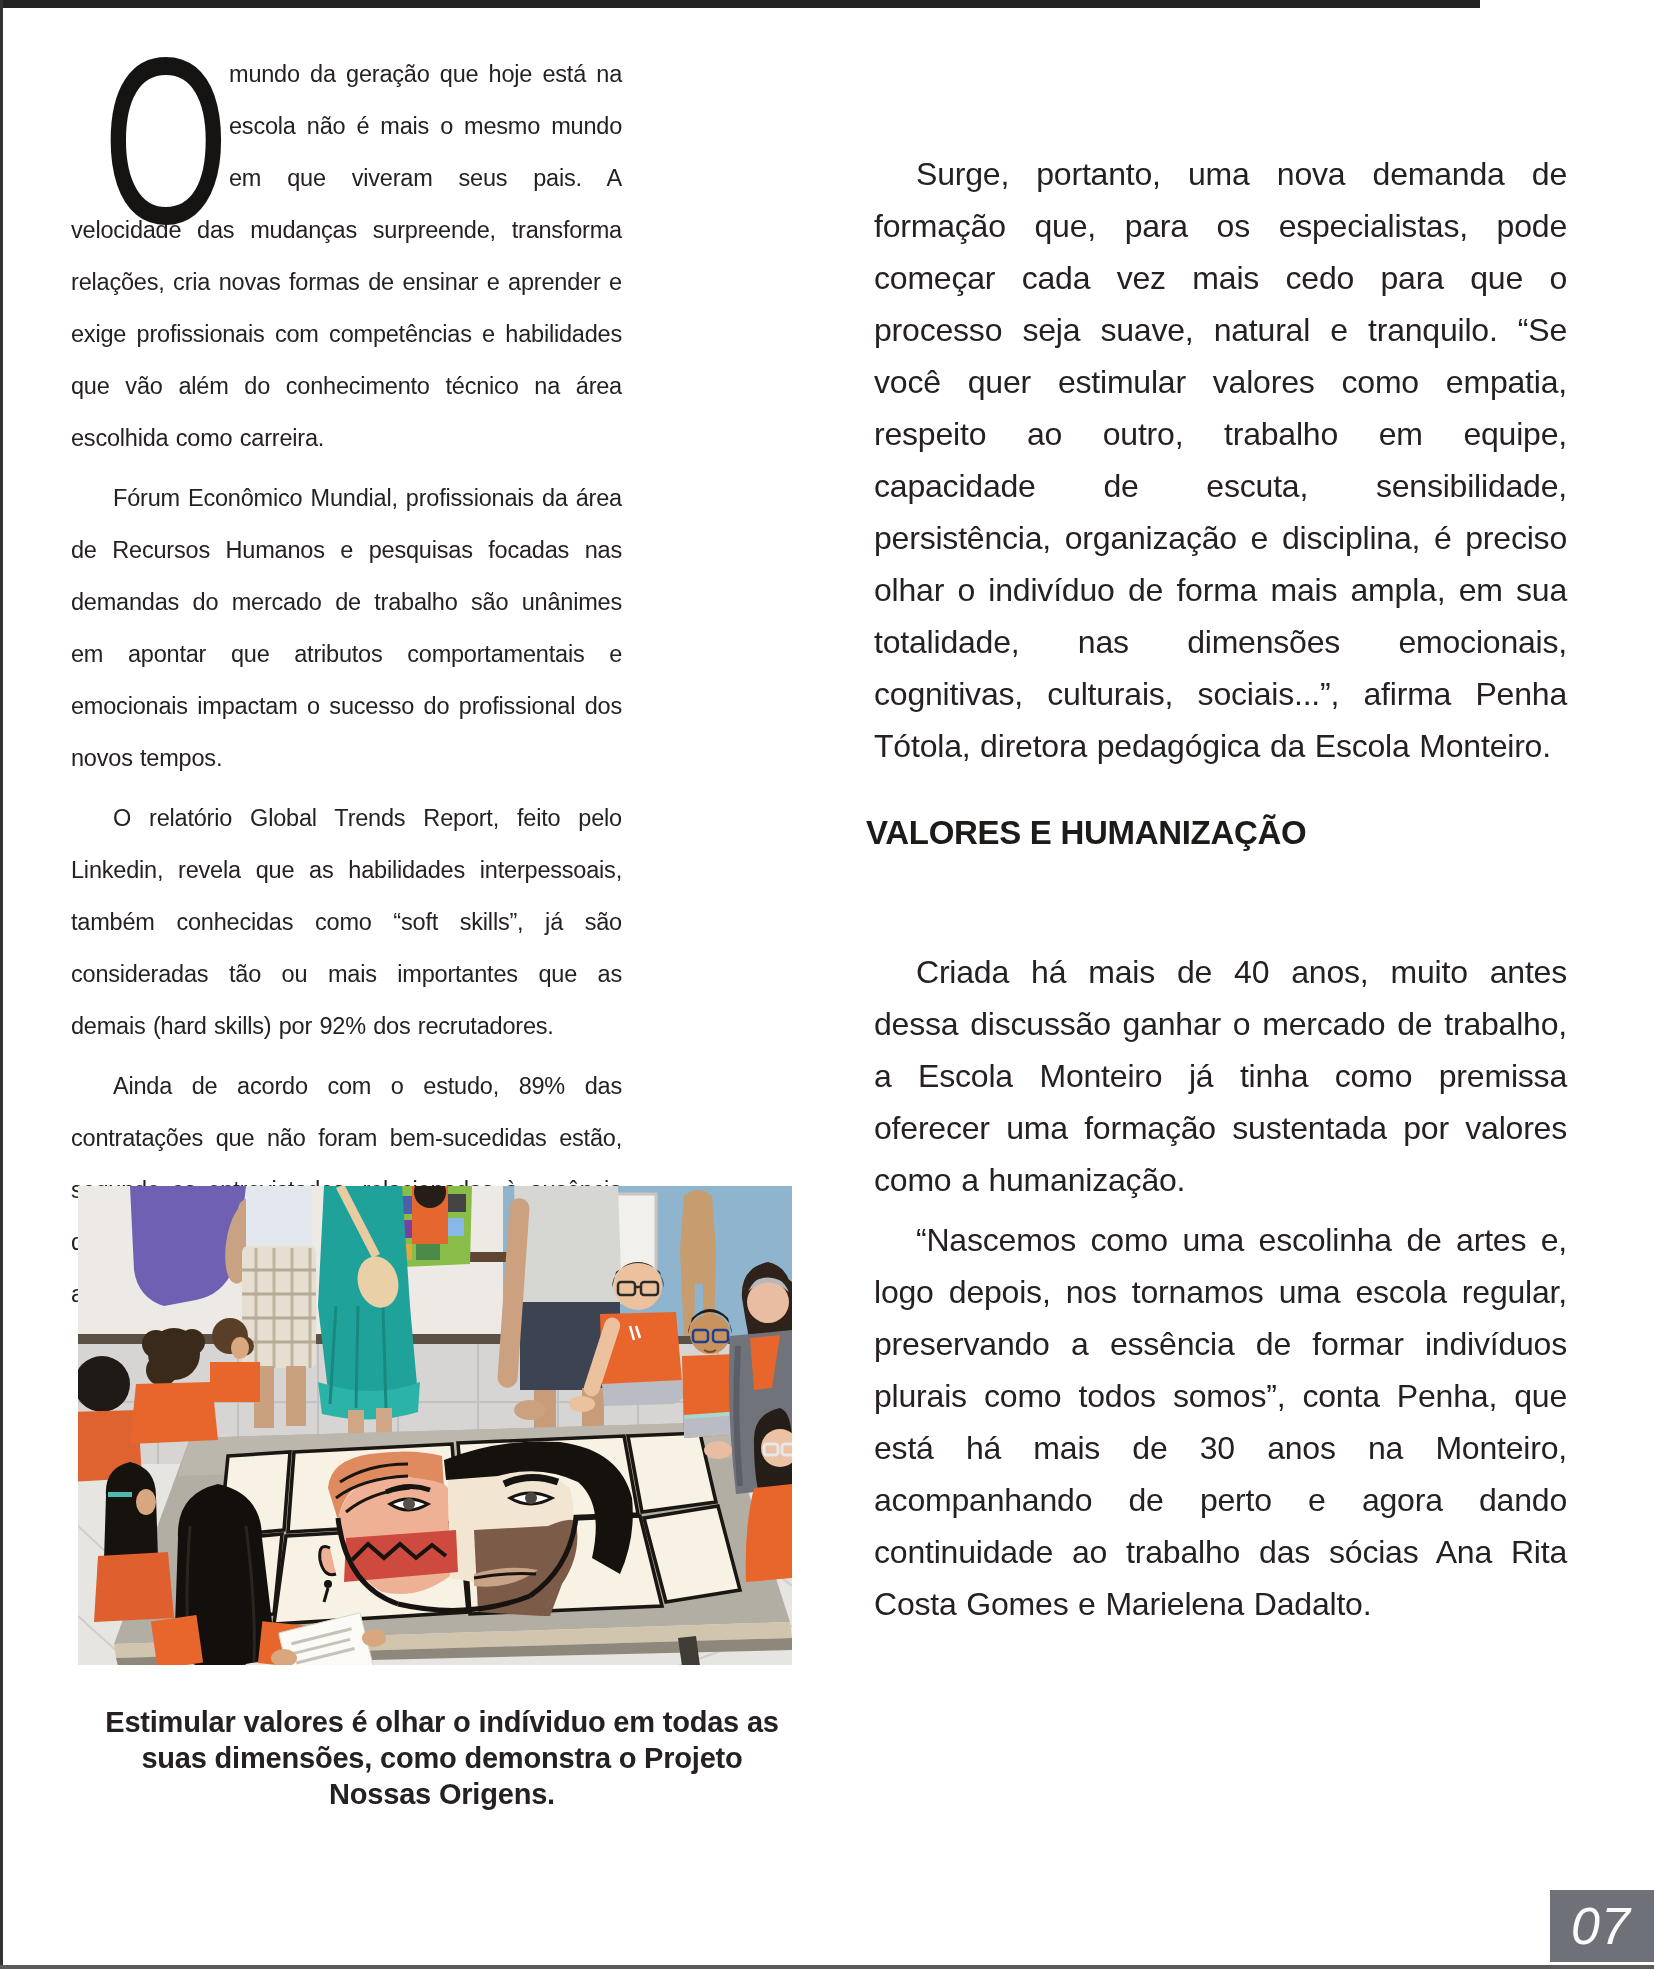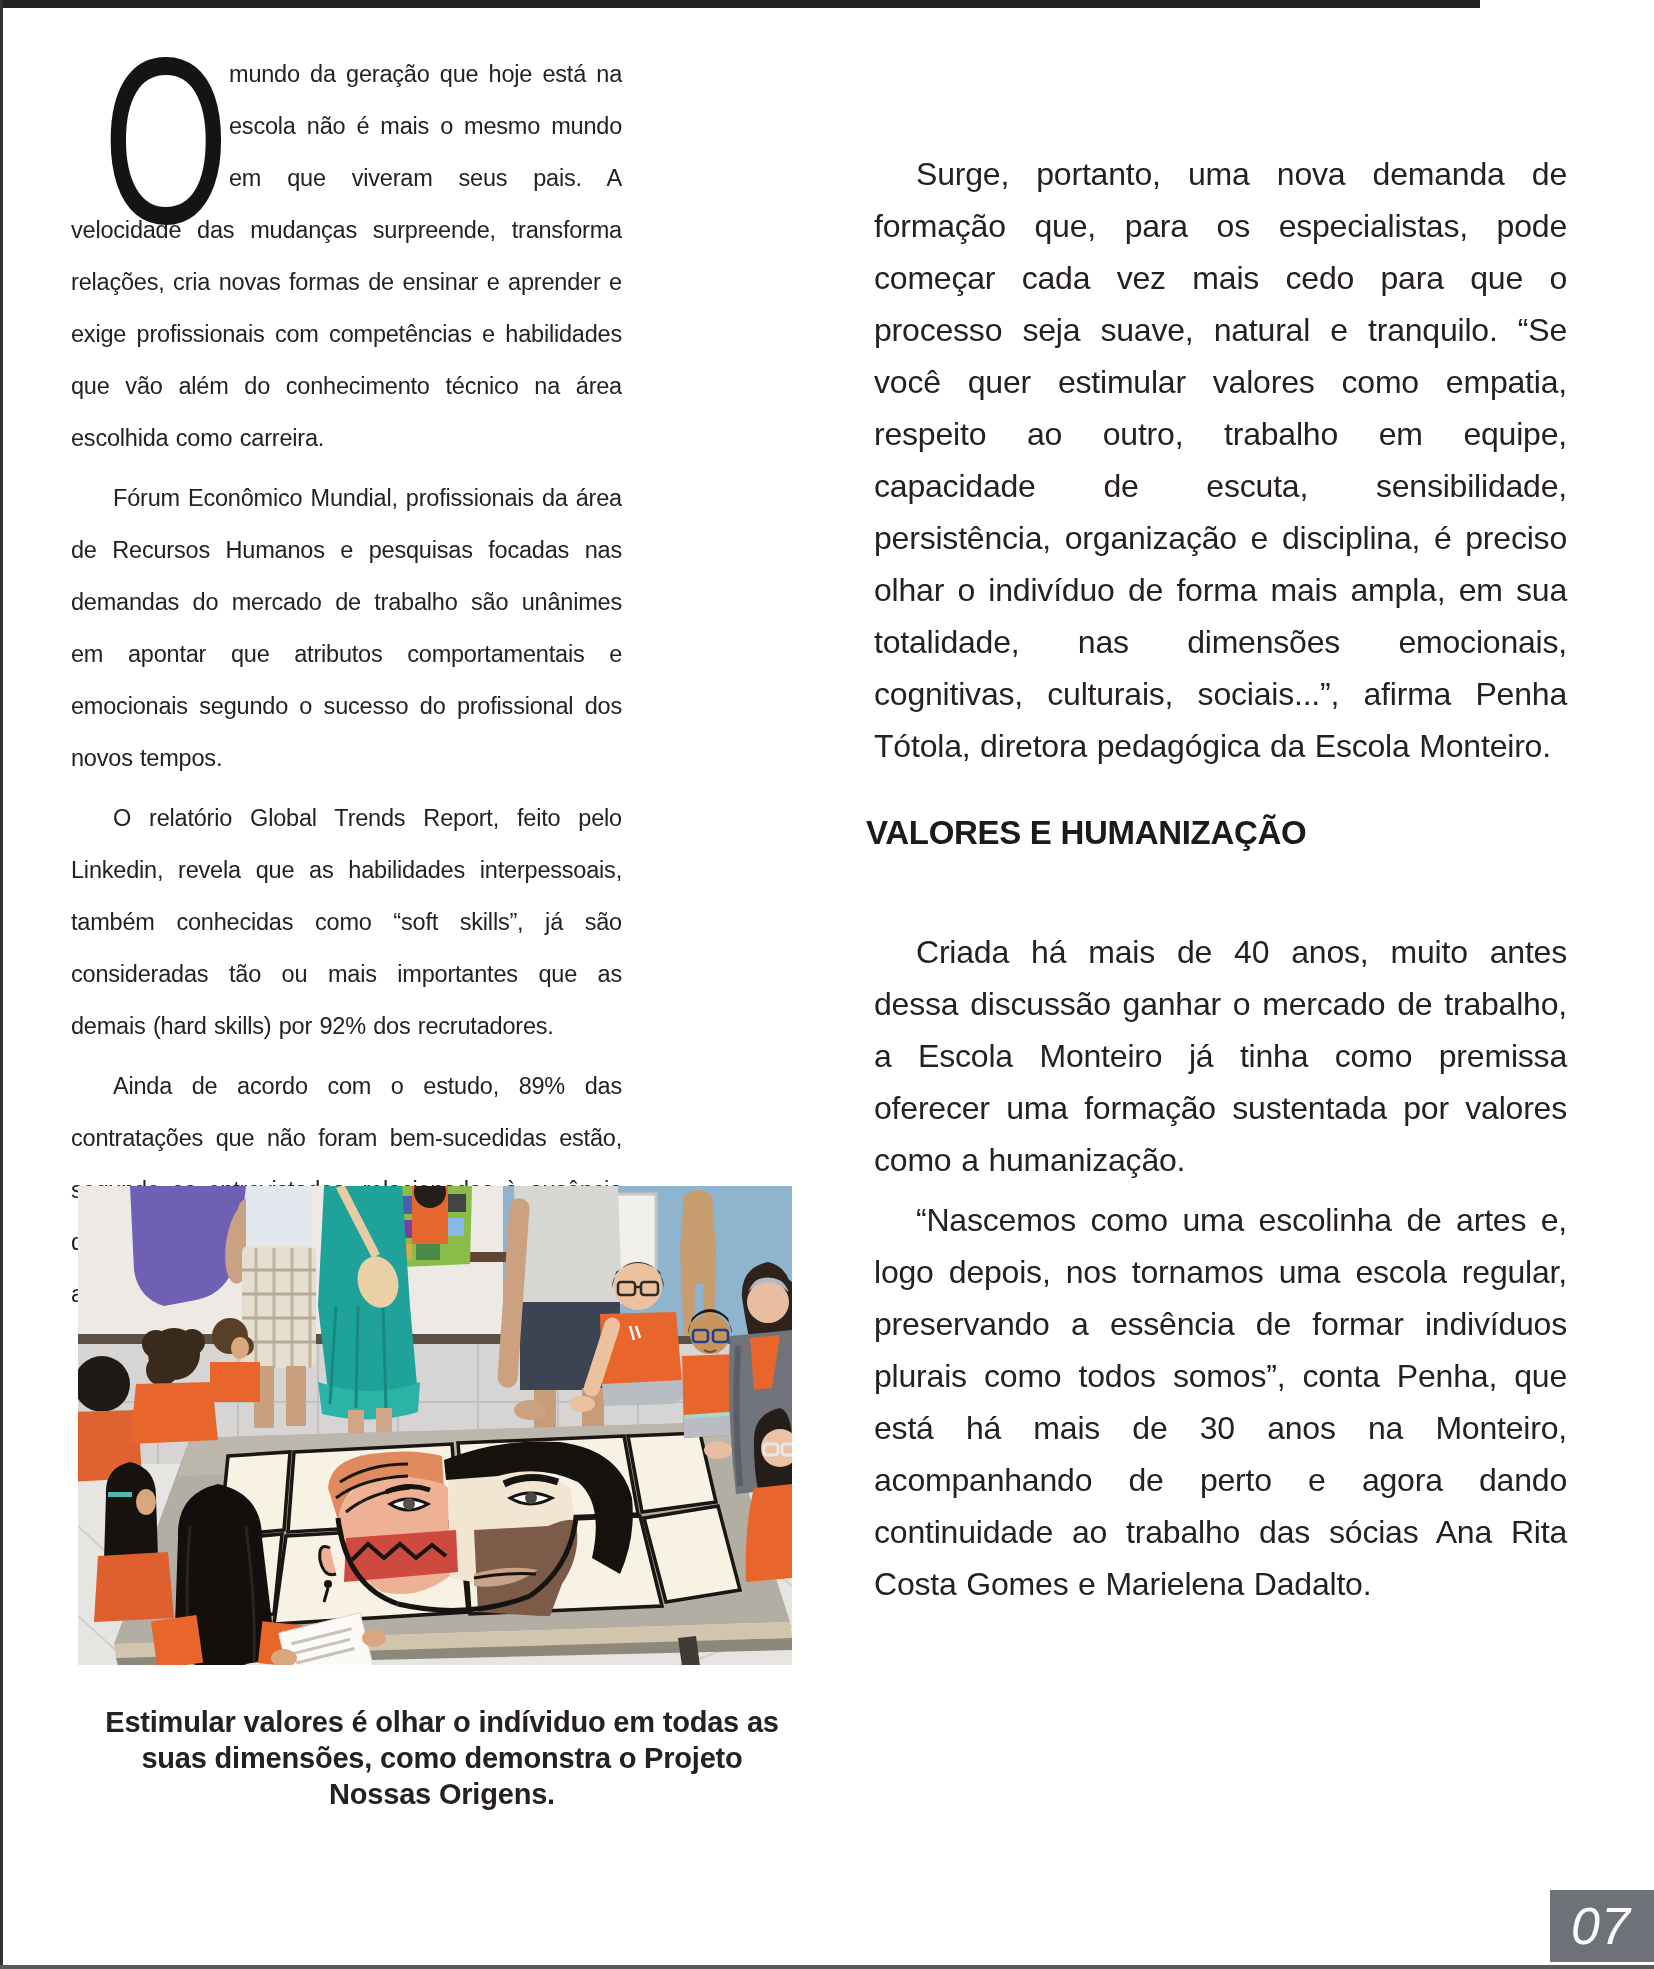--- a/index.html
+++ b/index.html
@@ -33,21 +33,21 @@
 
   .cap-spacer{float:left;width:158px;height:150px;}
   .drop-cap{
     position:absolute;left:40px;top:-18px;
     font-size:238px;line-height:1;font-weight:400;color:#151412;
     transform:scaleX(0.68);transform-origin:0 0;
     letter-spacing:0;
   }
 
   .section-heading{
-    margin:42px 0 74px 0;
+    margin:42px 0 94px 0;
     font-size:33px;font-weight:bold;color:#1d1a18;
     letter-spacing:-0.3px;
   }
 
   .photo-frame{
     position:absolute;left:78px;top:1186px;width:714px;height:479px;
     overflow:hidden;background:#e8e6e2;
   }
   .photo-frame svg{display:block;width:100%;height:100%;}
 
@@ -71,21 +71,21 @@
 <body>
 
 <div id="page">
   <div class="top-bar"></div>
   <div class="left-bar"></div>
   <div class="bottom-bar"></div>
 
   <div class="col-left" style="position:absolute;">
     <div class="drop-cap">O</div>
     <p class="body-par"><span class="cap-spacer"></span><span>mundo da geração que hoje está na escola não é mais o mesmo mundo em que viveram seus pais. A velocidade das mudanças surpreende, transforma relações, cria novas formas de ensinar e aprender e exige profissionais com competências e habilidades que vão além do conhecimento técnico na área escolhida como carreira.</span></p>
-    <p class="body-par indented">Fórum Econômico Mundial, profissionais da área de Recursos Humanos e pesquisas focadas nas demandas do mercado de trabalho são unânimes em apontar que atributos comportamentais e emocionais segundo o sucesso do profissional dos novos tempos.</p>
+    <p class="body-par indented">Fórum Econômico Mundial, profissionais da área de Recursos Humanos e pesquisas focadas nas demandas do mercado de trabalho são unânimes em apontar que atributos comportamentais e emocionais impactam o sucesso do profissional dos novos tempos.</p>
     <p class="body-par indented">O relatório Global Trends Report, feito pelo Linkedin, revela que as habilidades interpessoais, também conhecidas como “soft skills”, já são consideradas tão ou mais importantes que as demais (hard skills) por 92% dos recrutadores.</p>
     <p class="body-par indented">Ainda de acordo com o estudo, 89% das contratações que não foram bem-sucedidas estão, segundo os entrevistados, relacionadas à ausência das características comportamentais e emocionais adequadas.</p>
   </div>
 
   <div class="col-right">
     <p class="body-par indented">Surge, portanto, uma nova demanda de formação que, para os especialistas, pode começar cada vez mais cedo para que o processo seja suave, natural e tranquilo. “Se você quer estimular valores como empatia, respeito ao outro, trabalho em equipe, capacidade de escuta, sensibilidade, persistência, organização e disciplina, é preciso olhar o indivíduo de forma mais ampla, em sua totalidade, nas dimensões emocionais, cognitivas, culturais, sociais...”, afirma Penha Tótola, diretora pedagógica da Escola Monteiro.</p>
     <h2 class="section-heading">VALORES E HUMANIZAÇÃO</h2>
     <p class="body-par indented">Criada há mais de 40 anos, muito antes dessa discussão ganhar o mercado de trabalho, a Escola Monteiro já tinha como premissa oferecer uma formação sustentada por valores como a humanização.</p>
     <p class="body-par indented">“Nascemos como uma escolinha de artes e, logo depois, nos tornamos uma escola regular, preservando a essência de formar indivíduos plurais como todos somos”, conta Penha, que está há mais de 30 anos na Monteiro, acompanhando de perto e agora dando continuidade ao trabalho das sócias Ana Rita Costa Gomes e Marielena Dadalto.</p>
   </div>

